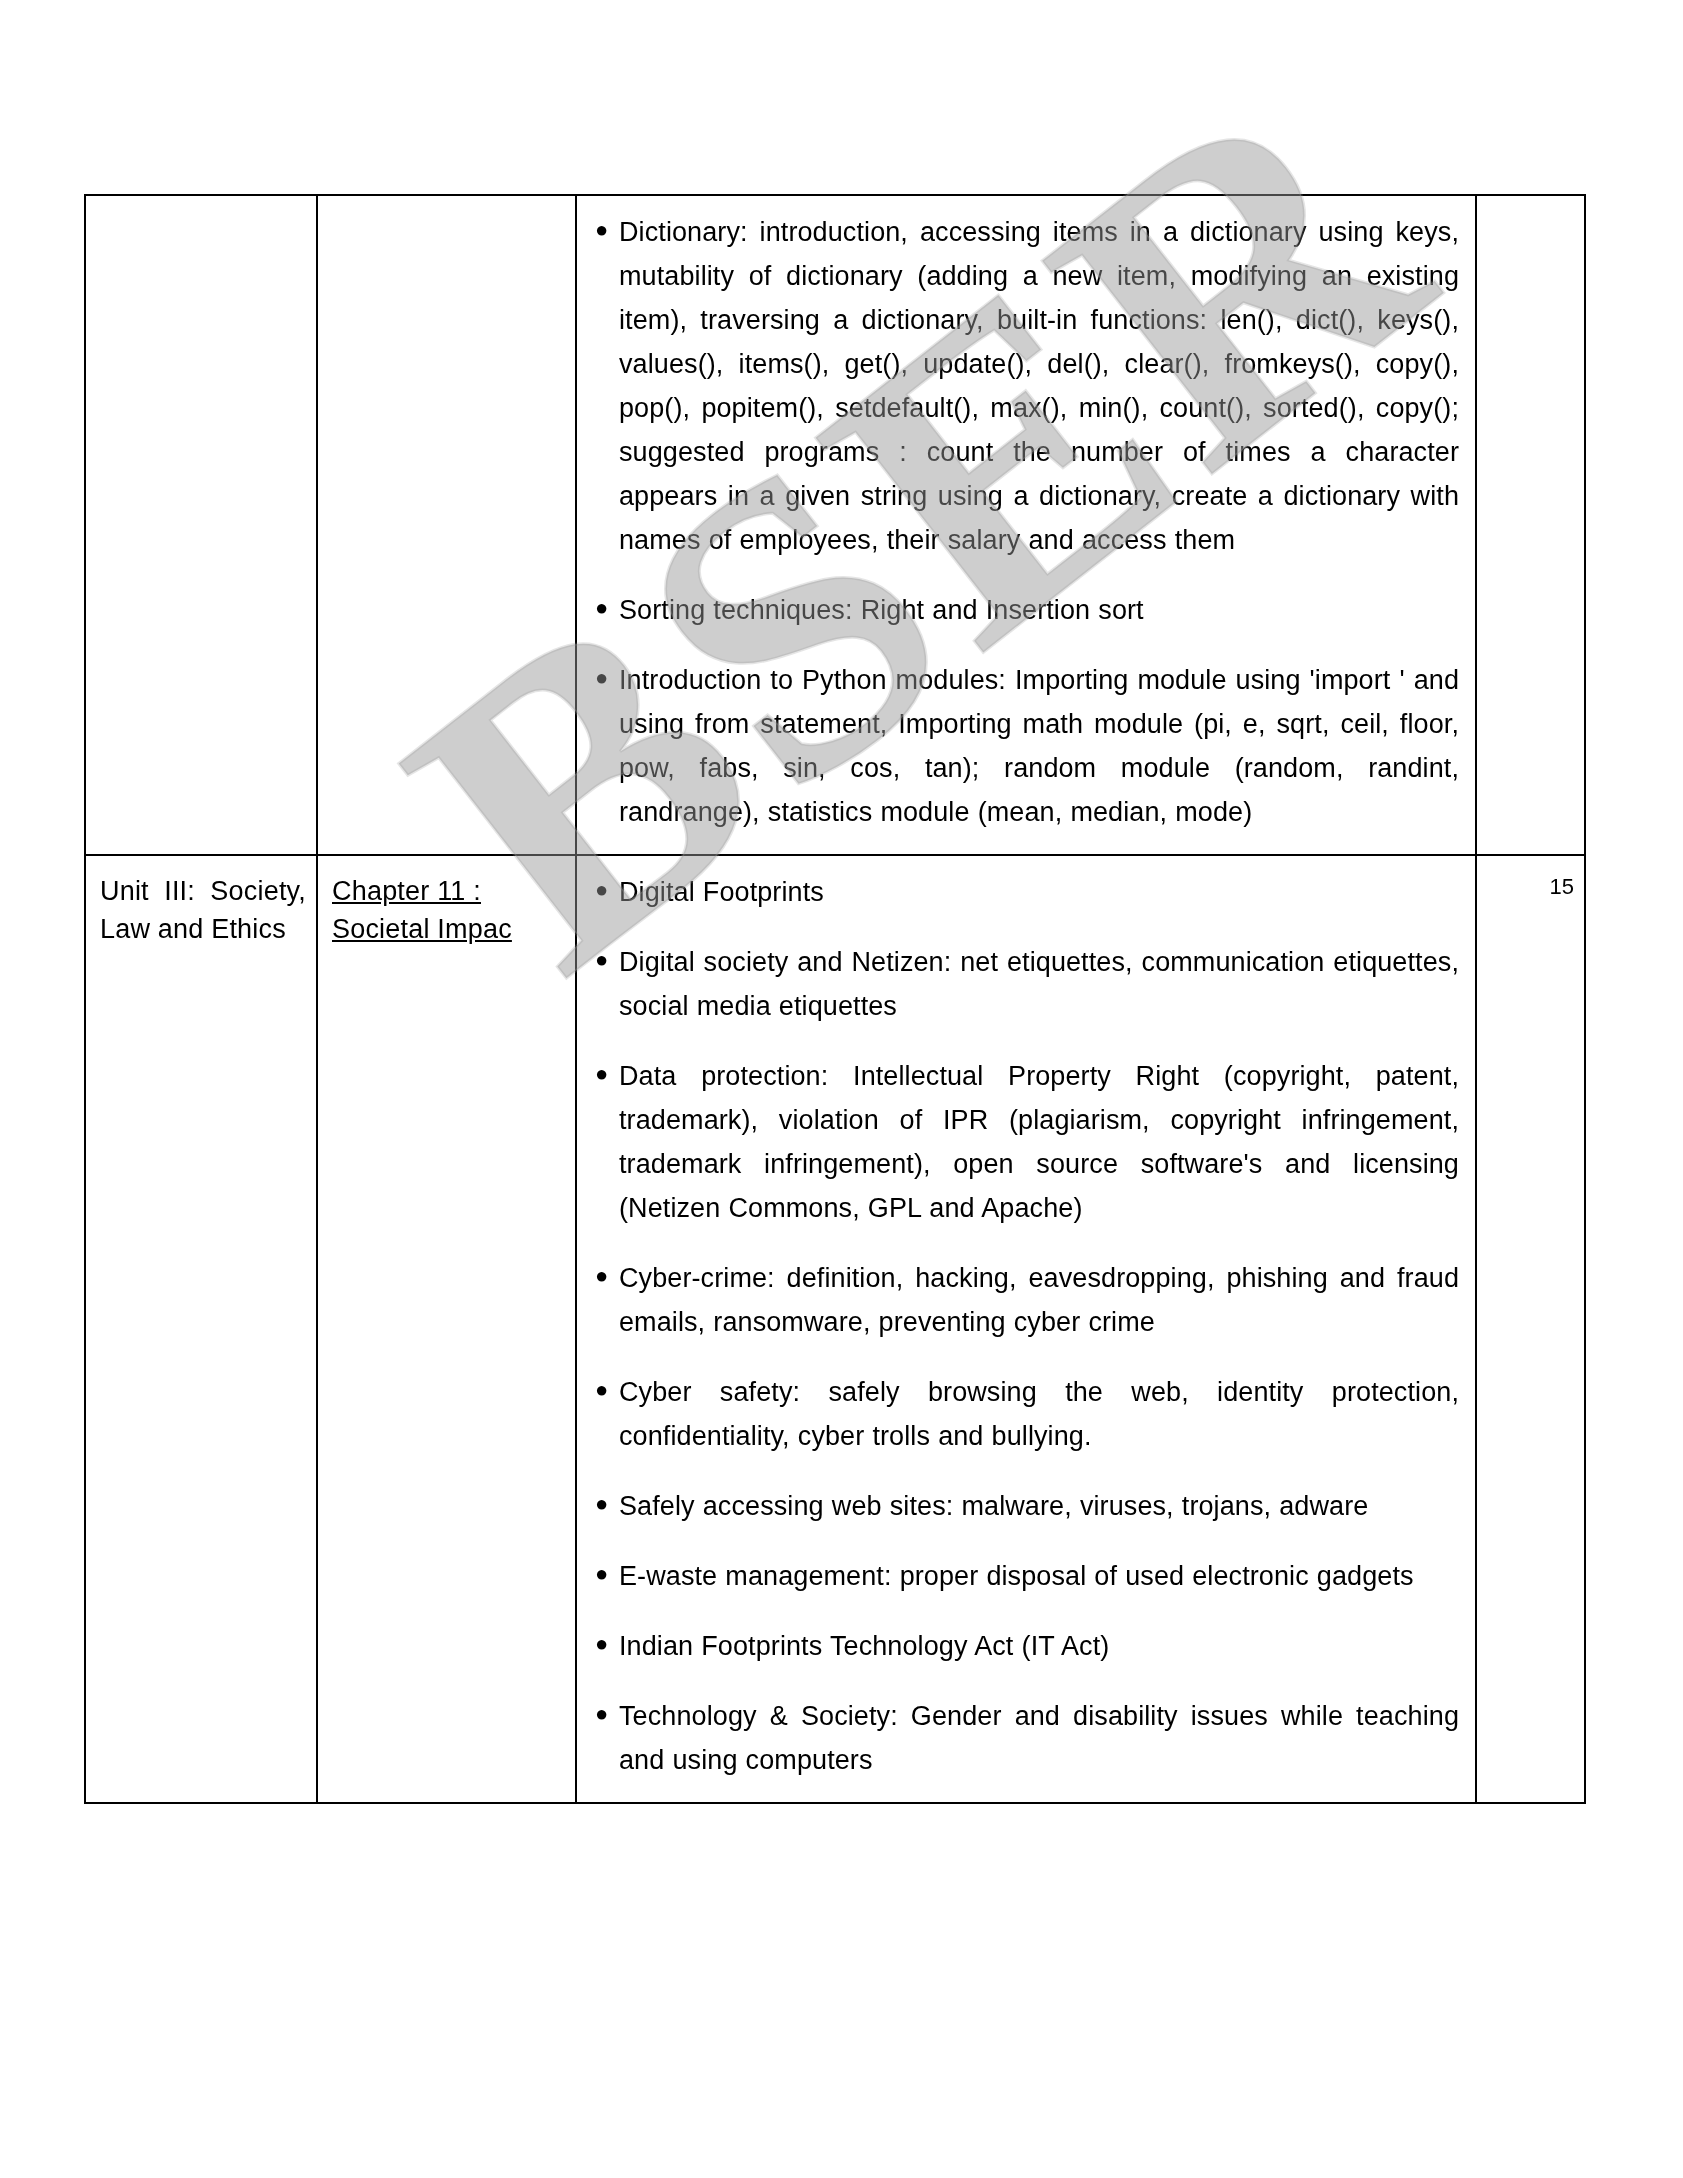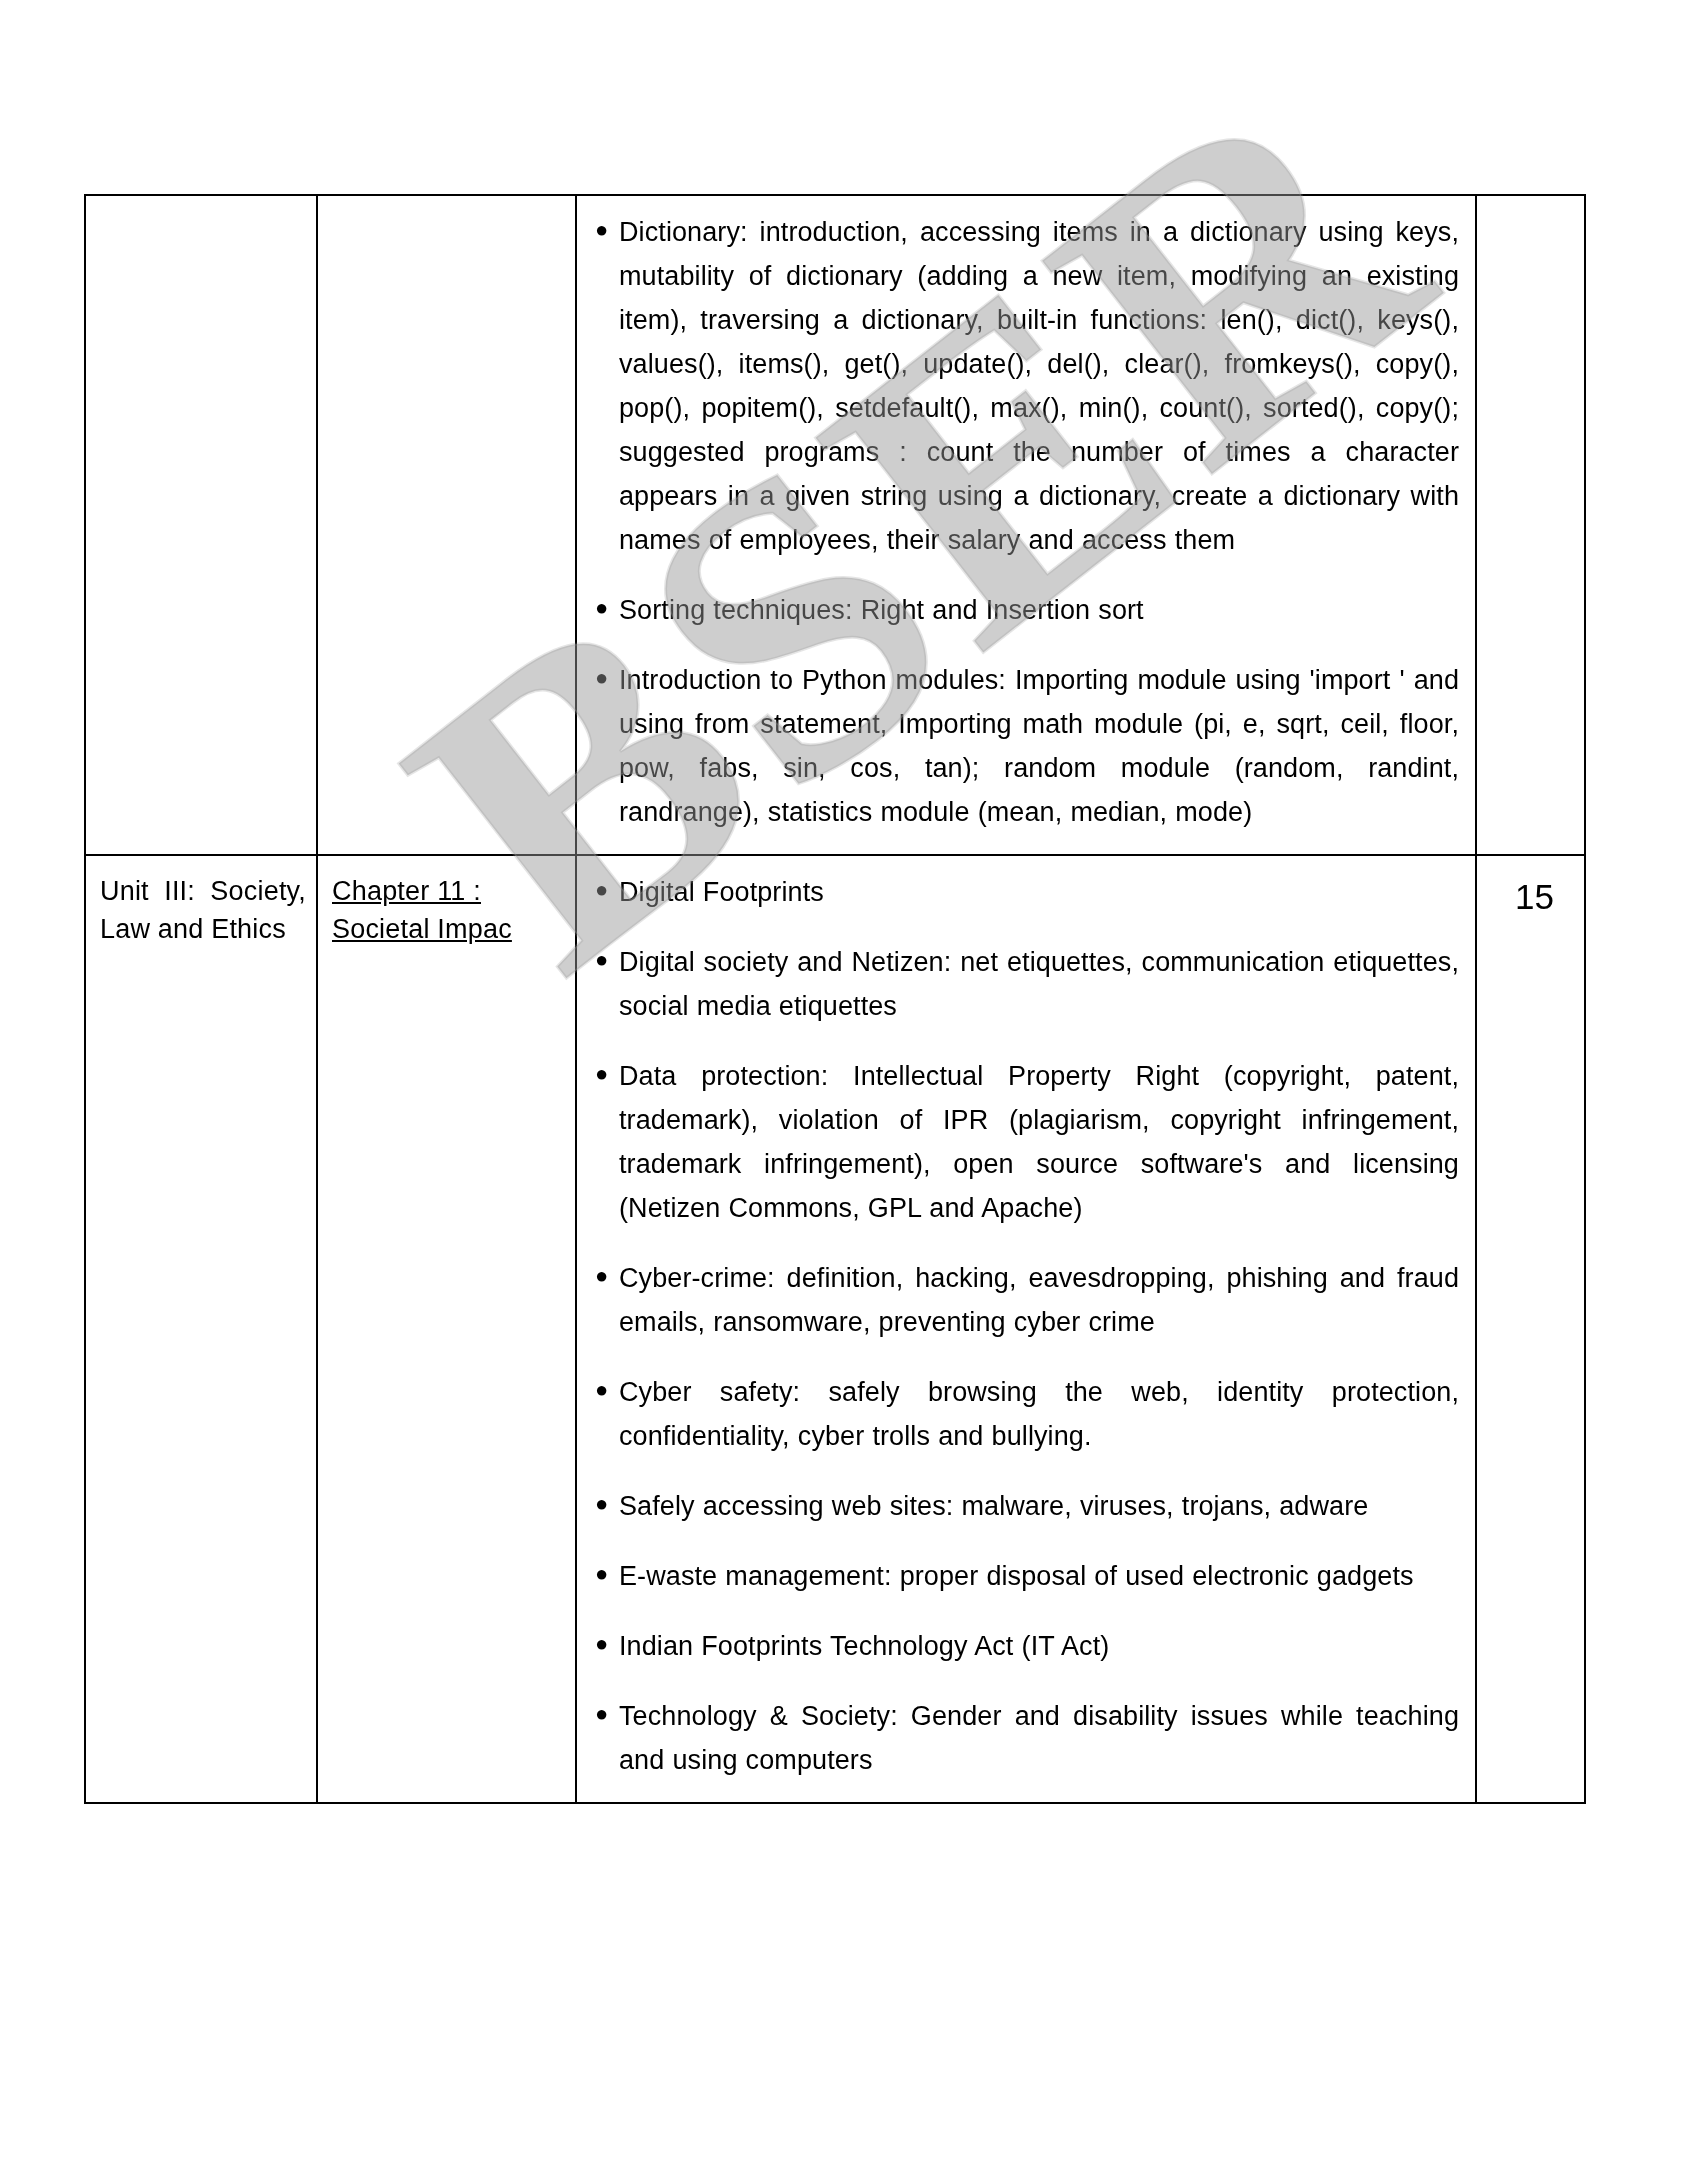--- a/index.html
+++ b/index.html
@@ -79,23 +79,23 @@
   .unit-text, .chapter-text {
     font-size: 27px;
     line-height: 1.42;
     text-align: justify;
     text-justify: inter-word;
     letter-spacing: 0.2px;
   }
   .chapter-text { text-align: left; text-decoration: underline; }
 
   .marks-text {
-    font-size: 35px;
+    font-size: 22px;
     line-height: 1.4;
-    text-align: center;
+    text-align: right;
   }
 
   
   ul.bullets {
     margin: 0;
     padding: 0;
     list-style: none;
   }
   ul.bullets li {
     position: relative;

